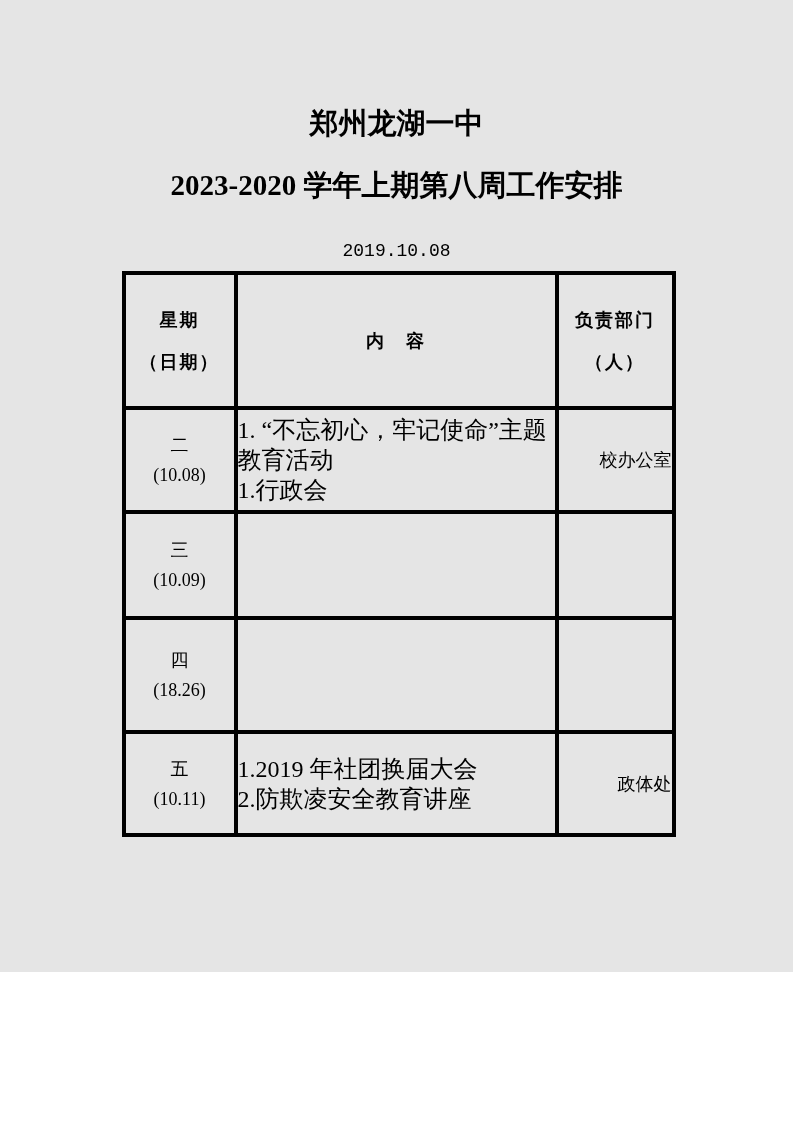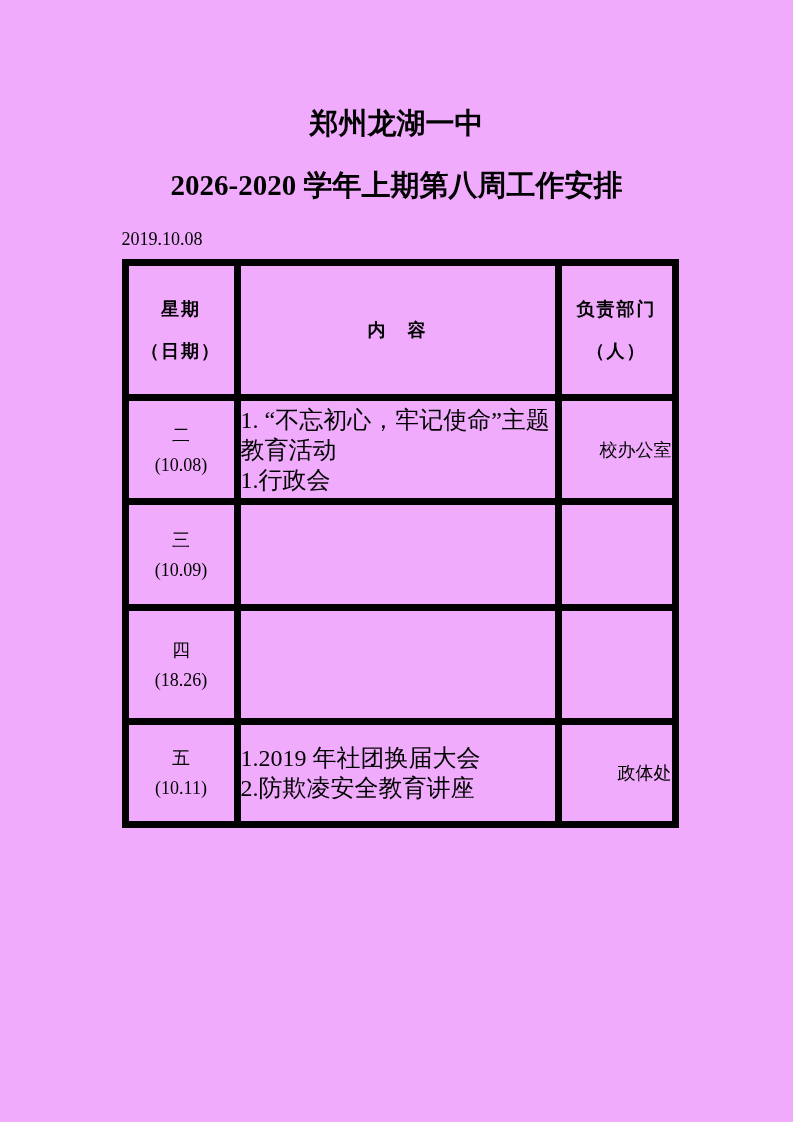--- a/index.html
+++ b/index.html
@@ -2,22 +2,22 @@
 <html><head>
 <meta charset="utf-8">
 <style>
   html, body {
     margin: 0;
     padding: 0;
     background: #ffffff;
   }
   .page {
     width: 793px;
-    height: 1122px;
-    background: #f0abfc;
+    height: 972px;
+    background: #e5e5e5;
     overflow: hidden;
     font-family: "Liberation Serif", "DejaVu Serif", serif;
     color: #000000;
   }
   .title {
     margin: 0;
     padding-top: 104px;
     text-align: center;
     font-size: 29px;
     line-height: 38px;
@@ -28,33 +28,34 @@
     text-align: center;
     font-size: 29px;
     line-height: 38px;
     font-weight: bold;
   }
   .content {
     width: 550px;
     margin: 0 auto;
   }
   .doc-date {
-    margin-top: 24px;
+    margin-top: 36px;
     margin-bottom: 9px;
-    text-align: left;
+    text-align: center;
     font-size: 18px;
     line-height: 22px;
+    font-family: Liberation Mono, monospace;
   }
   table.schedule {
     border-collapse: collapse;
     table-layout: fixed;
     width: 550px;
   }
   table.schedule td {
-    border: 7px solid #000000;
+    border: 4px solid #000000;
     padding: 0;
     vertical-align: middle;
   }
   tr.hdr-row      { height: 135px; }
   tr.row-tue      { height: 104px; }
   tr.row-wed      { height: 106px; }
   tr.row-thu      { height: 114px; }
   tr.row-fri      { height: 103px; }
   .hdr-cell {
     text-align: center;
@@ -85,21 +86,21 @@
     line-height: 20px;
     margin-bottom: 13px;
   }
 </style>
 </head>
 <body>
 
 <div class="page">
 
   <h1 class="title">郑州龙湖一中</h1>
-  <h2 class="subtitle">2026-2020 学年上期第八周工作安排</h2>
+  <h2 class="subtitle">2023-2020 学年上期第八周工作安排</h2>
 
   <div class="content">
 
     <div class="doc-date">2019.10.08</div>
 
     <table class="schedule">
       <colgroup>
         <col style="width:112px">
         <col style="width:321px">
         <col style="width:117px">

